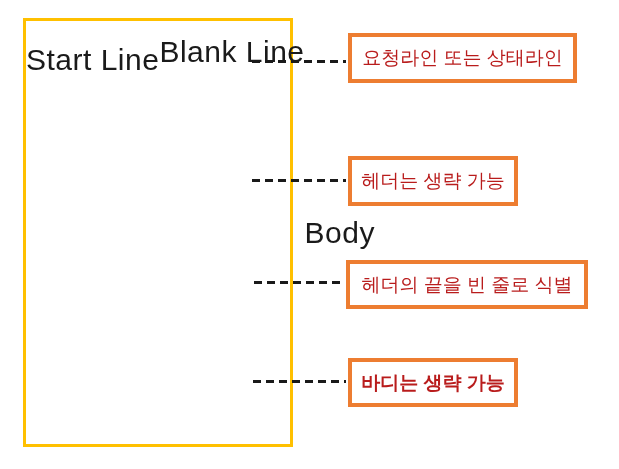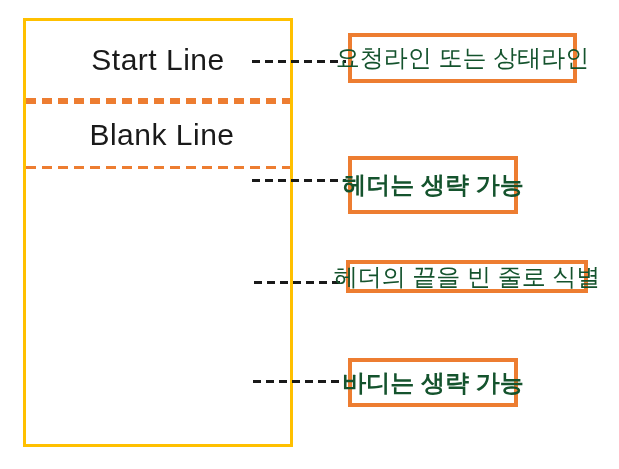--- a/index.html
+++ b/index.html
@@ -19,30 +19,30 @@
     overflow:hidden;
   }
   
   .main-box{
     position:absolute;
     left:23px;top:18px;
     width:270px;height:429px;
     border:3px solid var(--main-border);
     background:#ffffff;
     display:flex;
-    flex-direction:column;
+    flex-direction:row;
   }
   .section{
     display:flex;
     align-items:center;
     justify-content:center;
   }
   .sec-1{height:77px;}
   .sec-2{height:151px;}
-  .sec-3{height:62px;margin-left:8px;}
+  .sec-3{height:62px;}
   .sec-4{flex:1;}
   .section-label{
     font-size:30px;
     letter-spacing:0.5px;
     color:var(--label-text);
     white-space:nowrap;
   }
   
   .divider{
     height:3px;
@@ -64,44 +64,47 @@
   
   .annotation{
     position:absolute;
     border:4px solid var(--annot-border);
     background:#ffffff;
     display:flex;
     align-items:center;
     justify-content:center;
   }
   .annotation span{
-    font-size:24px;
-    color:#14532d;
+    font-size:19px;
+    color:#b91c1c;
     white-space:nowrap;
   }
   .a1{left:348px;top:33px;width:229px;height:50px;}
-  .a2{left:348px;top:156px;width:170px;height:58px;font-weight:bold;}
-  .a3{left:346px;top:260px;width:242px;height:33px;}
+  .a2{left:348px;top:156px;width:170px;height:50px;}
+  .a3{left:346px;top:260px;width:242px;height:49px;}
   .a4{left:348px;top:358px;width:170px;height:49px;font-weight:bold;}
 </style>
 </head>
 <body>
 
 <div class="canvas">
 
   <div class="main-box">
     <div class="section sec-1">
       <span class="section-label">Start Line</span>
     </div>
     <div class="divider"></div>
     <div class="divider"></div>
     <div class="section sec-3">
       <span class="section-label">Blank Line</span>
     </div>
     <div class="divider"></div>
+    <div class="section sec-4">
+      <span class="section-label">Body</span>
+    </div>
   </div>
 
   <div class="connector c1"></div>
   <div class="connector c2"></div>
   <div class="connector c3"></div>
   <div class="connector c4"></div>
 
   <div class="annotation a1">
     <span>요청라인 또는 상태라인</span>
   </div>

